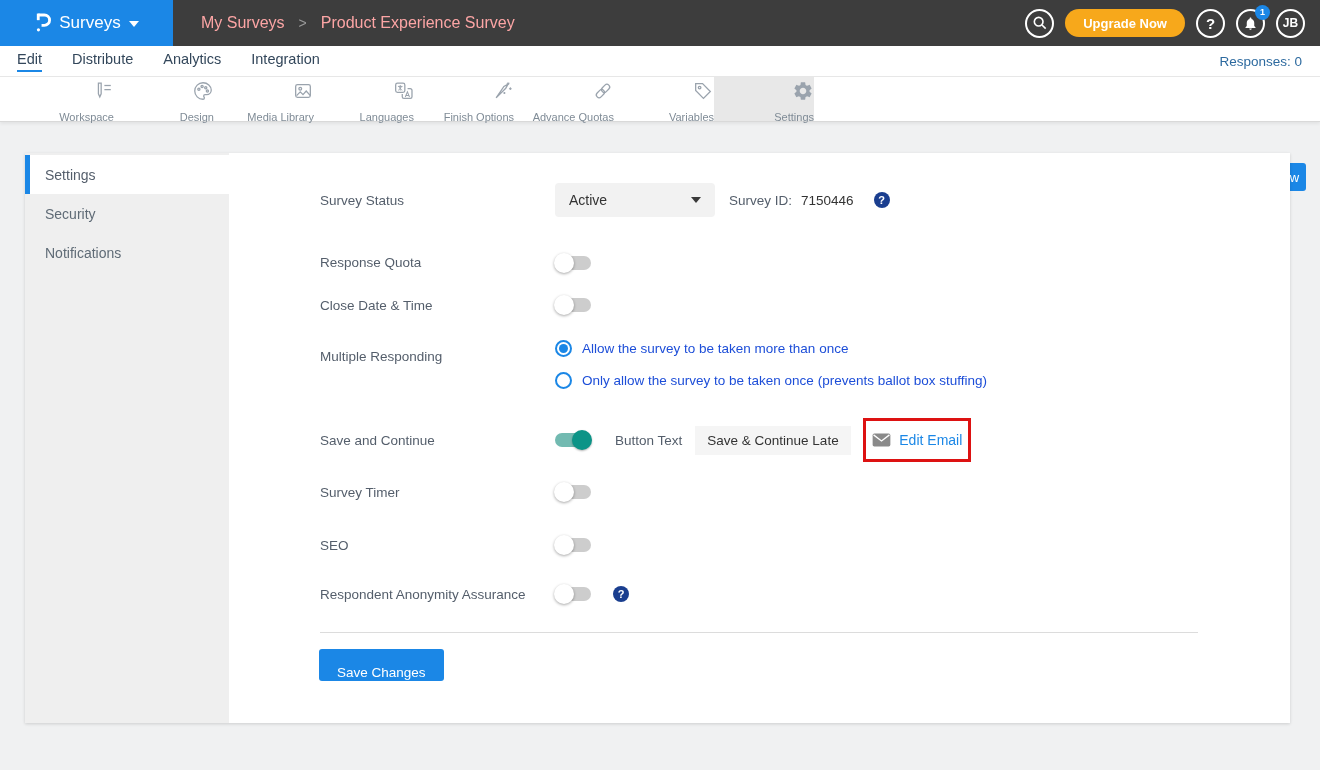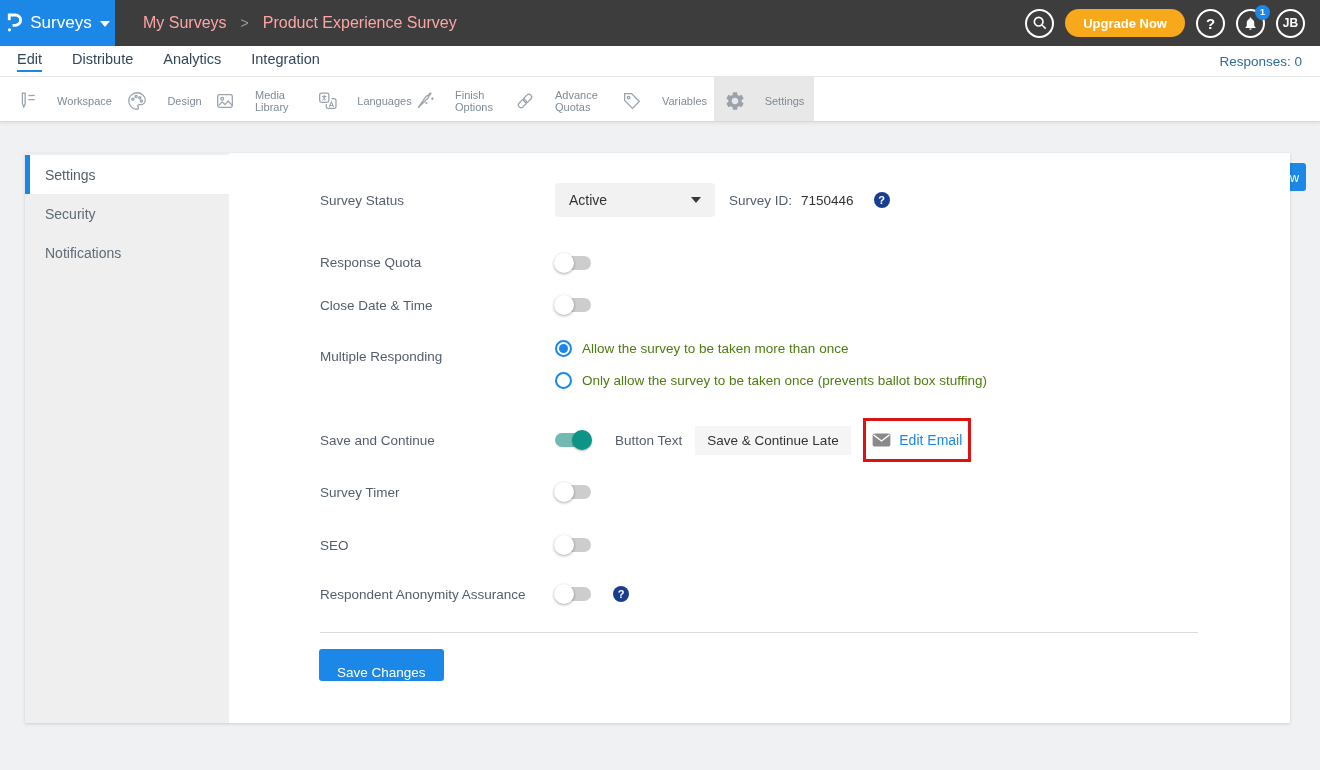--- a/index.html
+++ b/index.html
@@ -1,21 +1,21 @@
 <!DOCTYPE html>
 <html><head>
 <meta charset="utf-8">
 <style>
   * { margin:0; padding:0; box-sizing:border-box; }
   html,body { width:1320px; height:770px; }
   body { font-family:"Liberation Sans", sans-serif; background:#f0f1f2; position:relative; overflow:hidden; }
 
   
   .topbar { position:absolute; left:0; top:0; width:1320px; height:46px; background:#3d3d3d; display:flex; align-items:center; }
-  .logo-block { width:115px; height:46px; background:#1b87e6; display:flex; align-items:center; justify-content:center; gap:8px; cursor:pointer; }
+  .logo-block { width:173px; height:46px; background:#1b87e6; display:flex; align-items:center; justify-content:center; gap:8px; cursor:pointer; }
   .logo-block .brand { color:#fff; font-size:17px; }
   .caret-down { width:0; height:0; border-left:5px solid transparent; border-right:5px solid transparent; border-top:6px solid #fff; margin-top:2px; }
   .breadcrumb { display:flex; align-items:center; margin-left:28px; gap:14px; font-size:16px; }
   .crumb-parent { color:#fca5a5; cursor:pointer; }
   .crumb-sep { color:#9a9a9a; font-size:14px; }
   .crumb-current { color:#fca5a5; }
   .topbar-right { margin-left:auto; display:flex; align-items:center; gap:11px; padding-right:15px; }
   .circle-btn { width:29px; height:29px; border:2px solid #fff; border-radius:50%; display:flex; align-items:center; justify-content:center; color:#fff; font-size:15px; font-weight:bold; cursor:pointer; position:relative; background:transparent; }
   .upgrade-btn { height:28px; padding:0 18px; background:#f7a81b; border:none; border-radius:14px; color:#fff; font-size:13px; font-weight:bold; cursor:pointer; font-family:"Liberation Sans",sans-serif; }
   .notif-badge { position:absolute; top:-6px; right:-7px; min-width:15px; height:15px; border-radius:8px; background:#1b87e6; color:#fff; font-size:9px; font-weight:bold; display:flex; align-items:center; justify-content:center; border:none; }
@@ -24,21 +24,21 @@
   
   .nav-row { position:absolute; left:0; top:46px; width:1320px; height:31px; background:#fff; display:flex; align-items:center; border-bottom:1px solid #e7e7e7; }
   .nav-tabs { display:flex; margin-left:17px; gap:30px; }
   .nav-tab { font-size:14.5px; color:#33475b; cursor:pointer; padding-bottom:3px; }
   .nav-tab.active { border-bottom:2px solid #1b87e6; }
   .responses { margin-left:auto; padding-right:18px; font-size:13.5px; color:#2d6a9f; }
 
   
   .toolbar { position:absolute; left:0; top:77px; width:1320px; height:45px; background:#fff; border-bottom:1px solid #d9d9d9; box-shadow:0 2px 3px rgba(0,0,0,.06); display:flex; align-items:stretch; }
   .tool-items { display:flex; margin-left:14px; }
-  .tool-item { width:100px; display:flex; flex-direction:row; align-items:center; justify-content:center; gap:19px; cursor:pointer; padding-top:4px; }
+  .tool-item { width:100px; display:flex; flex-direction:column; align-items:flex-end; justify-content:center; gap:9px; cursor:pointer; padding-top:4px; }
   .tool-item.selected { background:#e8e8e8; }
   .tool-item .ticon { height:22px; display:flex; align-items:center; justify-content:center; }
   .tool-item .tlabel { font-size:11px; color:#7f8b96; }
   .ticon svg { stroke:#9aa3ad; fill:none; stroke-width:1.4; }
   .ticon svg .fillpart { fill:#9aa3ad; stroke:none; }
   .url-wrap { position:absolute; left:932px; top:86px; width:281px; height:28px; border:1px solid #c9c9c9; border-radius:3px; background:#fff; display:flex; align-items:center; }
   .url-input { flex:1; border:none; outline:none; background:transparent; font-size:13px; color:#555; padding:0 4px 0 10px; font-family:"Liberation Sans",sans-serif; }
   .url-edit { width:28px; height:100%; display:flex; align-items:center; justify-content:center; cursor:pointer; border-left:1px solid #e3e3e3; }
   .preview-btn { position:absolute; left:1224px; top:86px; width:82px; height:28px; background:#1b87e6; border:none; border-radius:3px; color:#fff; font-size:13px; display:flex; align-items:center; justify-content:center; gap:6px; cursor:pointer; font-family:"Liberation Sans",sans-serif; }
 
@@ -60,21 +60,21 @@
   .toggle { width:36px; height:14px; border-radius:7px; background:#cdcdcd; position:relative; cursor:pointer; flex-shrink:0; }
   .toggle .knob { position:absolute; top:-3px; left:-1px; width:20px; height:20px; border-radius:50%; background:#fff; box-shadow:0 1px 3px rgba(0,0,0,.35); }
   .toggle.on { background:#72bab1; }
   .toggle.on .knob { left:17px; background:#0c9487; box-shadow:0 1px 2px rgba(0,0,0,.3); }
 
   .radio-group { display:flex; flex-direction:column; gap:15px; }
   .radio-option { display:flex; align-items:center; gap:10px; cursor:pointer; }
   .radio-circle { width:17px; height:17px; border:2px solid #1b87e6; border-radius:50%; display:flex; align-items:center; justify-content:center; flex-shrink:0; }
   .radio-circle .dot { width:9px; height:9px; border-radius:50%; background:transparent; }
   .radio-option.checked .radio-circle .dot { background:#1b87e6; }
-  .radio-text { font-size:13.5px; color:#4d7c0f; }
+  .radio-text { font-size:13.5px; color:#1d4ed8; }
 
   .btxt-label { margin-left:24px; font-size:13.5px; color:#545e6b; }
   .btxt-input { margin-left:13px; width:156px; height:29px; background:#f5f5f5; border:none; outline:none; font-size:13.5px; color:#333; padding:0 12px; font-family:"Liberation Sans",sans-serif; }
   .edit-email-box { margin-left:12px; width:108px; height:44px; border:3px solid #dd1212; display:flex; align-items:center; justify-content:center; gap:8px; cursor:pointer; }
   .edit-email-text { font-size:14px; color:#1b87e6; }
 
   .divider { position:absolute; left:295px; top:479px; width:878px; height:1px; background:#dcdcdc; }
   .save-btn { position:absolute; left:294px; top:496px; height:30px; padding:16px 18px; background:#1b87e6; border:none; border-radius:3px; color:#fff; font-size:13.5px; cursor:pointer; font-family:"Liberation Sans",sans-serif; }
 </style>
 </head>

